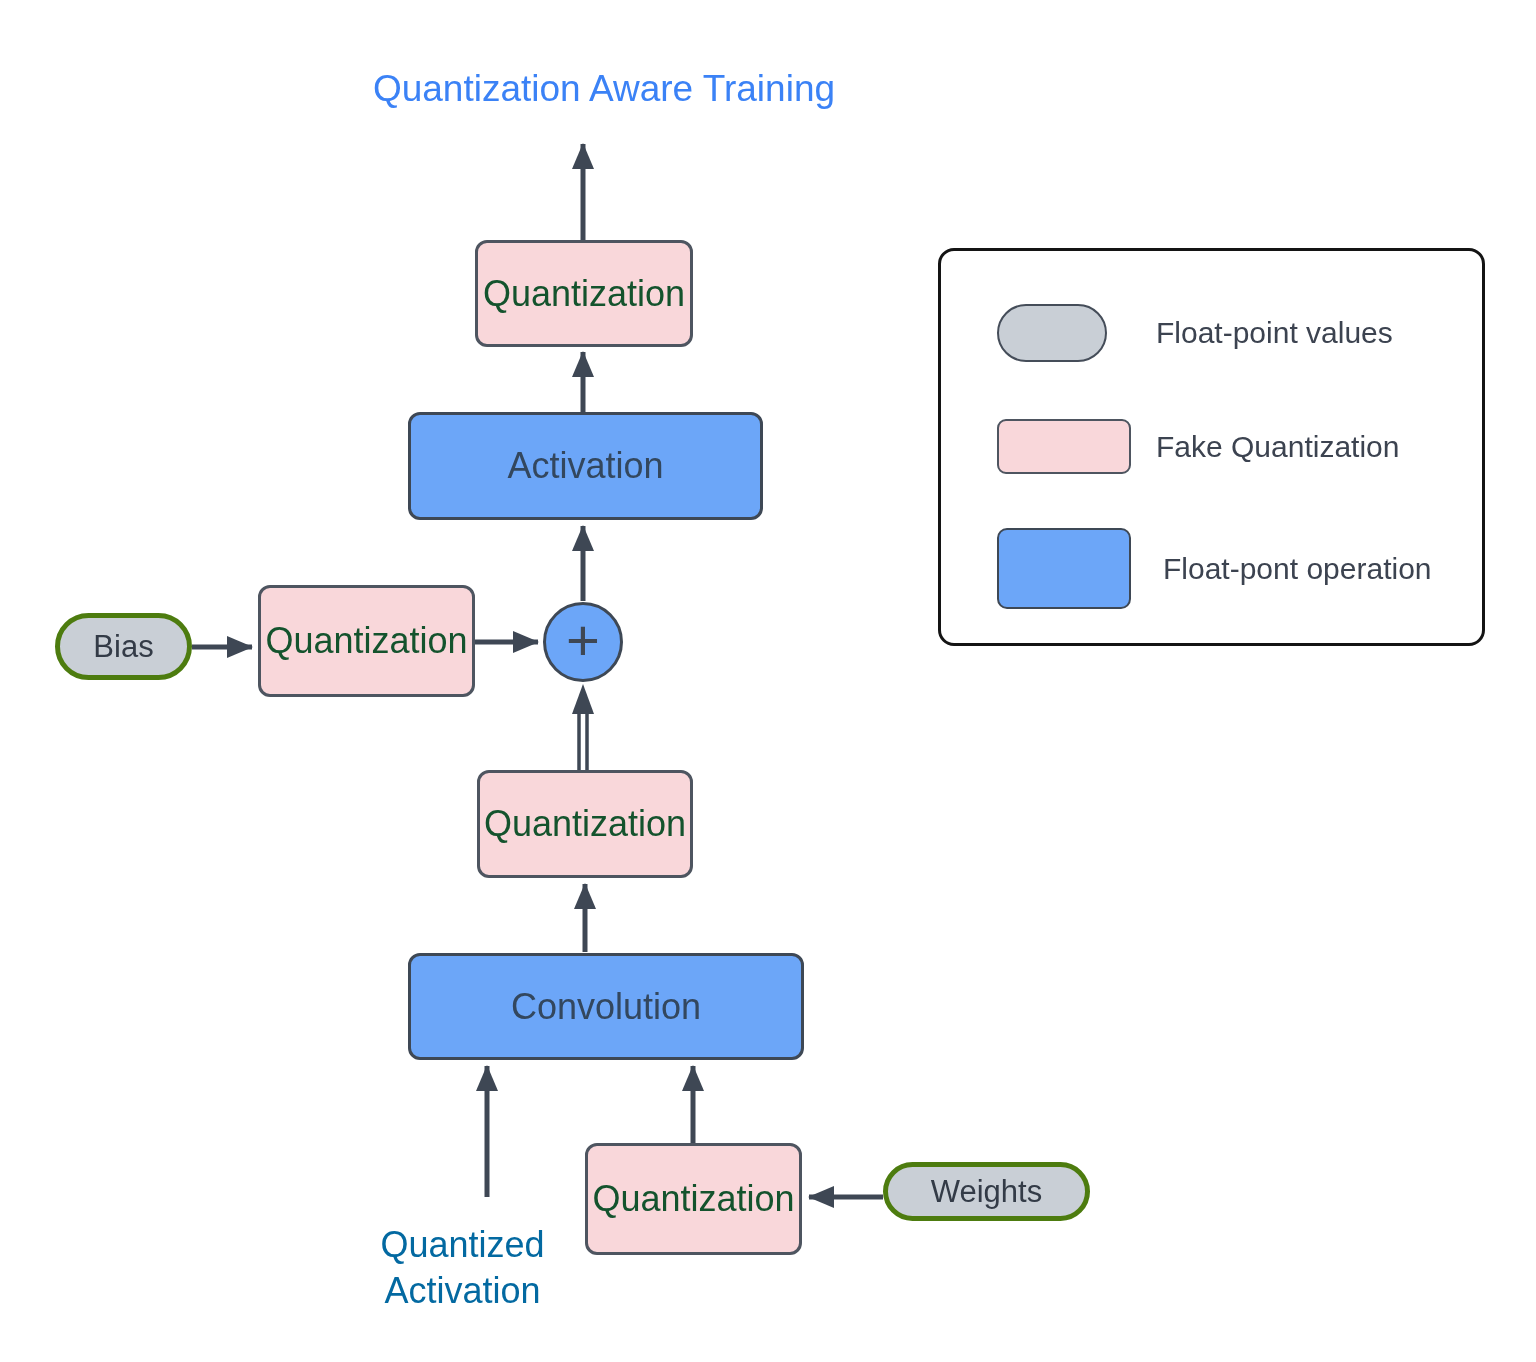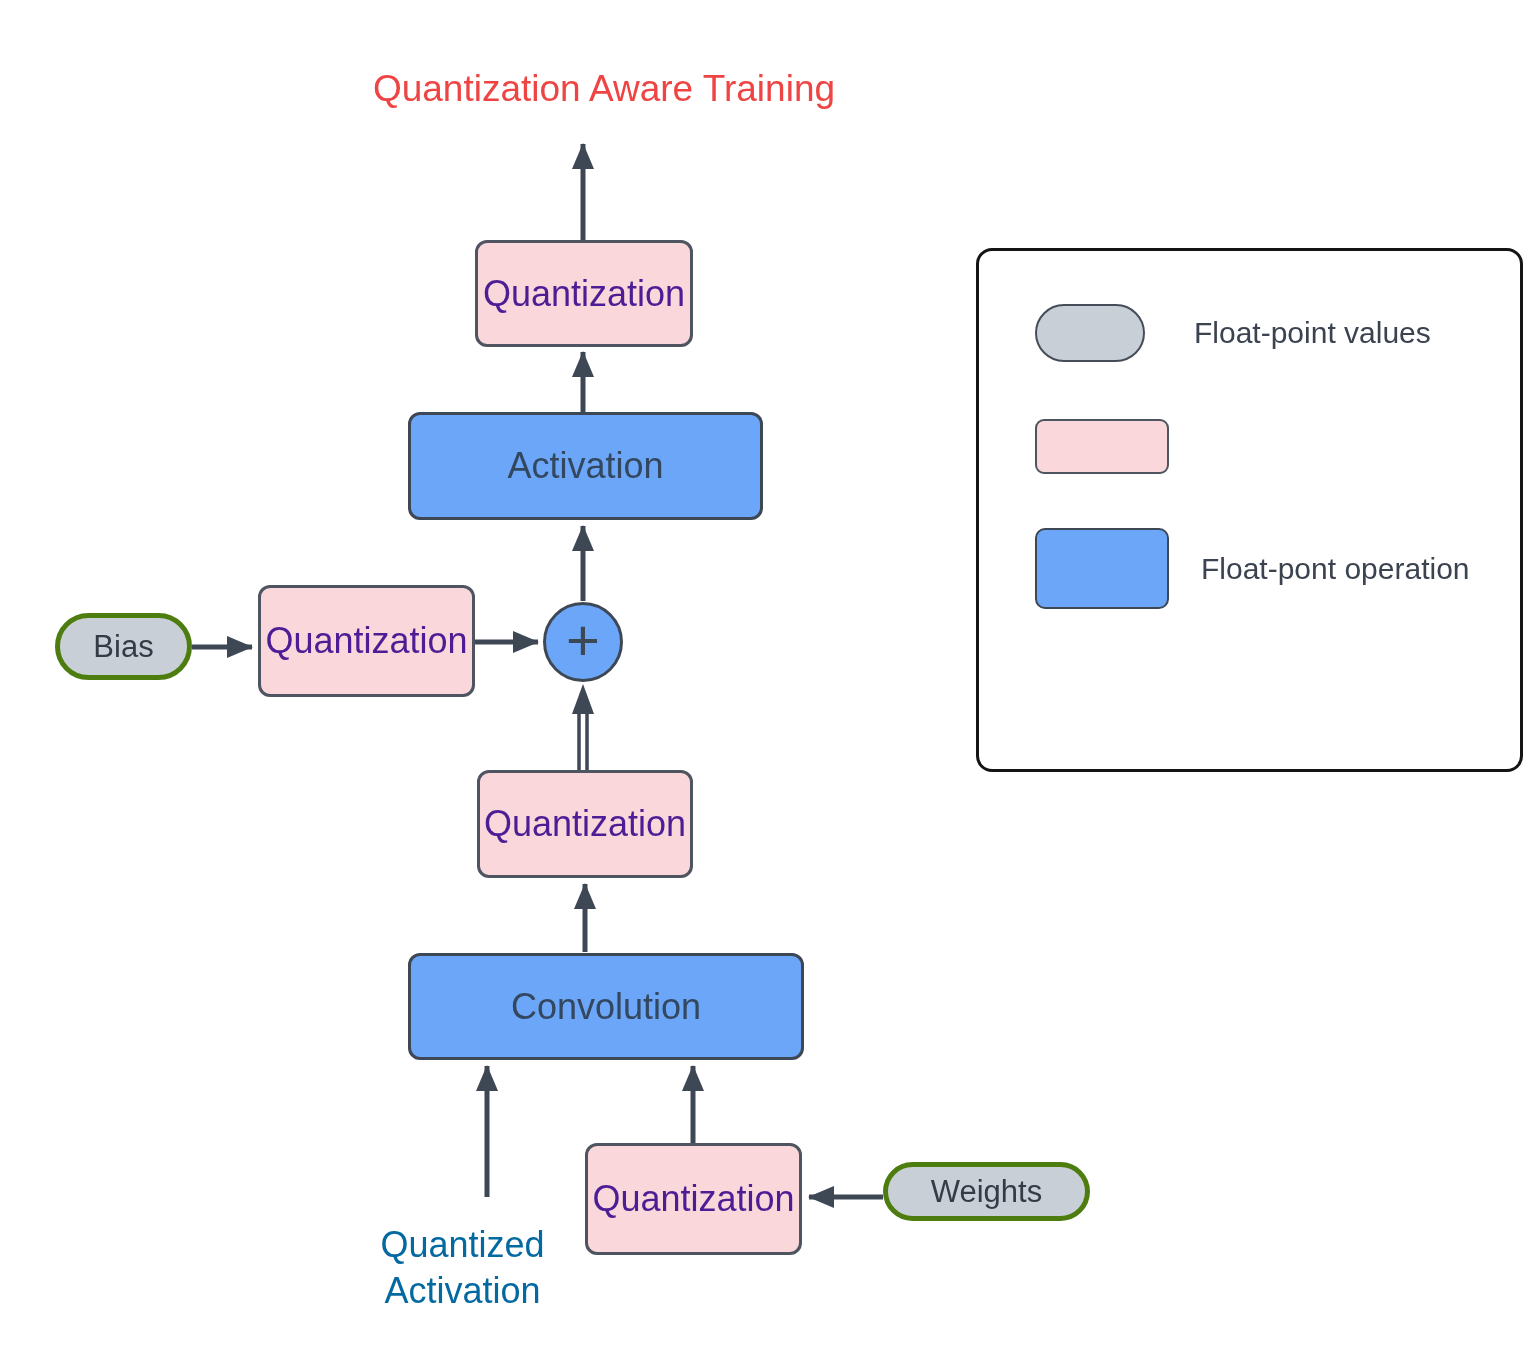--- a/index.html
+++ b/index.html
@@ -5,28 +5,28 @@
   html,body { margin:0; padding:0; background:#ffffff; }
   .canvas {
     position:relative; width:1536px; height:1362px;
     background:#ffffff; overflow:hidden;
     font-family:"Liberation Sans", sans-serif;
     color:#3C4350;
   }
   .arrows { position:absolute; left:0; top:0; width:1536px; height:1362px; }
   .node { position:absolute; display:flex; align-items:center; justify-content:center; box-sizing:border-box; }
   .box { border-radius:12px; font-size:36px; }
-  .pink { background:#F9D7DA; border:3px solid #4E5560; color:#4c1d95; }
+  .pink { background:#F9D7DA; border:3px solid #4E5560; color:#14532d; }
   .blue { background:#6CA6F8; border:3px solid #3E4855; color:#33475E; }
   .pill { background:#C9CFD6; border:5px solid #4d7c0f; border-radius:999px; font-size:31px; color:#333B47; }
   .adder {
     background:#6CA6F8; border:3px solid #3E4855; border-radius:50%;
     font-size:58px; font-weight:500; color:#3E4754; line-height:1; padding-bottom:4px;
   }
-  .title { position:absolute; text-align:center; font-size:37px; color:#ef4444; }
+  .title { position:absolute; text-align:center; font-size:37px; color:#3b82f6; }
   .free-label { position:absolute; text-align:center; font-size:36px; line-height:1.27; color:#0369a1; }
   .legend {
     position:absolute; background:#ffffff;
     border:3.5px solid #141414; border-radius:16px; box-sizing:border-box;
   }
   .legend .swatch { position:absolute; box-sizing:border-box; }
   .legend .sw-gray { background:#C9CFD6; border:2.5px solid #454D59; border-radius:999px; }
   .legend .sw-pink { background:#F9D7DA; border:2.5px solid #4E5560; border-radius:9px; }
   .legend .sw-blue { background:#6CA6F8; border:2.5px solid #3E4855; border-radius:10px; }
   .legend .lg-label {
@@ -80,23 +80,24 @@
 
   <div class="node box pink" style="left:585px; top:1143px; width:217px; height:112px;">Quantization</div>
 
   <div class="node pill" style="left:883px; top:1162px; width:207px; height:59px;">Weights</div>
 
   <div class="free-label" style="left:340px; top:1222px; width:245px;">
     <div>Quantized</div>
     <div>Activation</div>
   </div>
 
-  <div class="legend" style="left:976px; top:248px; width:547px; height:524px;">
+  <div class="legend" style="left:938px; top:248px; width:547px; height:398px;">
     <div class="swatch sw-gray" style="left:56px; top:53px; width:110px; height:58px;"></div>
     <div class="lg-label" style="left:215px; top:53px; height:58px;">Float-point values</div>
 
     <div class="swatch sw-pink" style="left:56px; top:168px; width:134px; height:55px;"></div>
+    <div class="lg-label" style="left:215px; top:168px; height:55px;">Fake Quantization</div>
 
     <div class="swatch sw-blue" style="left:56px; top:277px; width:134px; height:81px;"></div>
     <div class="lg-label" style="left:222px; top:277px; height:81px;">Float-pont operation</div>
   </div>
 
 </div>
 
 </body></html>

